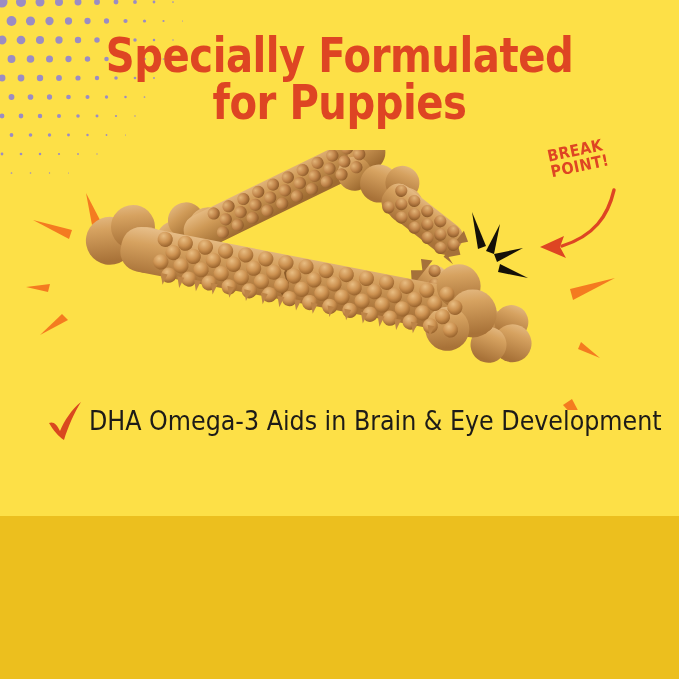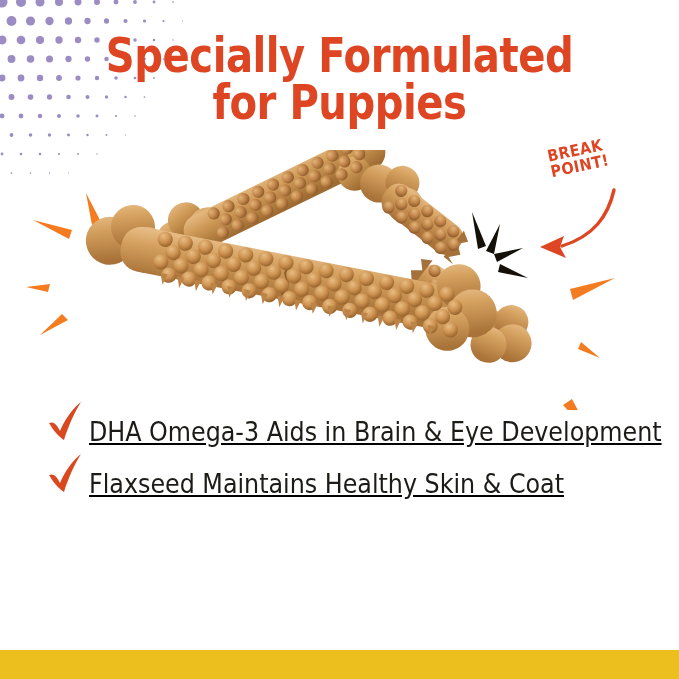--- a/index.html
+++ b/index.html
@@ -2,22 +2,22 @@
 <html><head>
 <meta charset="utf-8">
 <style>
   html,body{margin:0;padding:0;}
   body{
     width:679px;height:679px;overflow:hidden;
     font-family:"Liberation Sans", sans-serif;
     background:#ecbf1e;
   }
   #poster{
-    position:relative;width:679px;height:650px;
-    background:#ffffff;overflow:hidden;
+    position:relative;width:679px;height:516px;
+    background:#fde047;overflow:hidden;
   }
 
   
   #halftone{
     position:absolute;left:0;top:0;width:200px;height:190px;
     pointer-events:none;
   }
 
   
   #headline{
@@ -56,21 +56,21 @@
   }
   #breakpoint span{display:block;}
 
   
   #bullets{
     position:absolute;left:45px;top:405px;width:620px;
   }
   .bullet{
     position:relative;
     height:52px;
-    display:flex;align-items:center;text-decoration:underline;
+    display:flex;
   }
   .bullet .check{
     position:absolute;left:0;top:-6px;width:42px;height:46px;
   }
   .bullet .txt{
     margin-left:44px;
     color:#1d1b18;
     font-family:"Liberation Sans Narrow","DejaVu Sans Condensed","Liberation Sans",sans-serif;
     font-size:27px;
     font-weight:normal;
@@ -438,22 +438,16 @@
   <div id="bullets">
 
     <div class="bullet">
       <svg class="check" viewBox="0 0 42 46" xmlns="http://www.w3.org/2000/svg">
         <path d="M4,24 C8,22 12,25 15,32 C19,22 27,10 36,3 C29,14 23,28 19,41 C14,38 8,31 4,24 Z" fill="#d9481f"></path>
       </svg>
       <span class="txt">DHA Omega-3 Aids in Brain &amp; Eye Development</span>
     </div>
 
 
-    <div class="bullet">
-      <svg class="check" viewBox="0 0 42 46" xmlns="http://www.w3.org/2000/svg">
-        <path d="M4,24 C8,22 12,25 15,32 C19,22 27,10 36,3 C29,14 23,28 19,41 C14,38 8,31 4,24 Z" fill="#d9481f"></path>
-      </svg>
-      <span class="txt">Flaxseed Maintains Healthy Skin &amp; Coat</span>
-    </div>
 
 
   </div>
 </div>
 
 </body></html>

